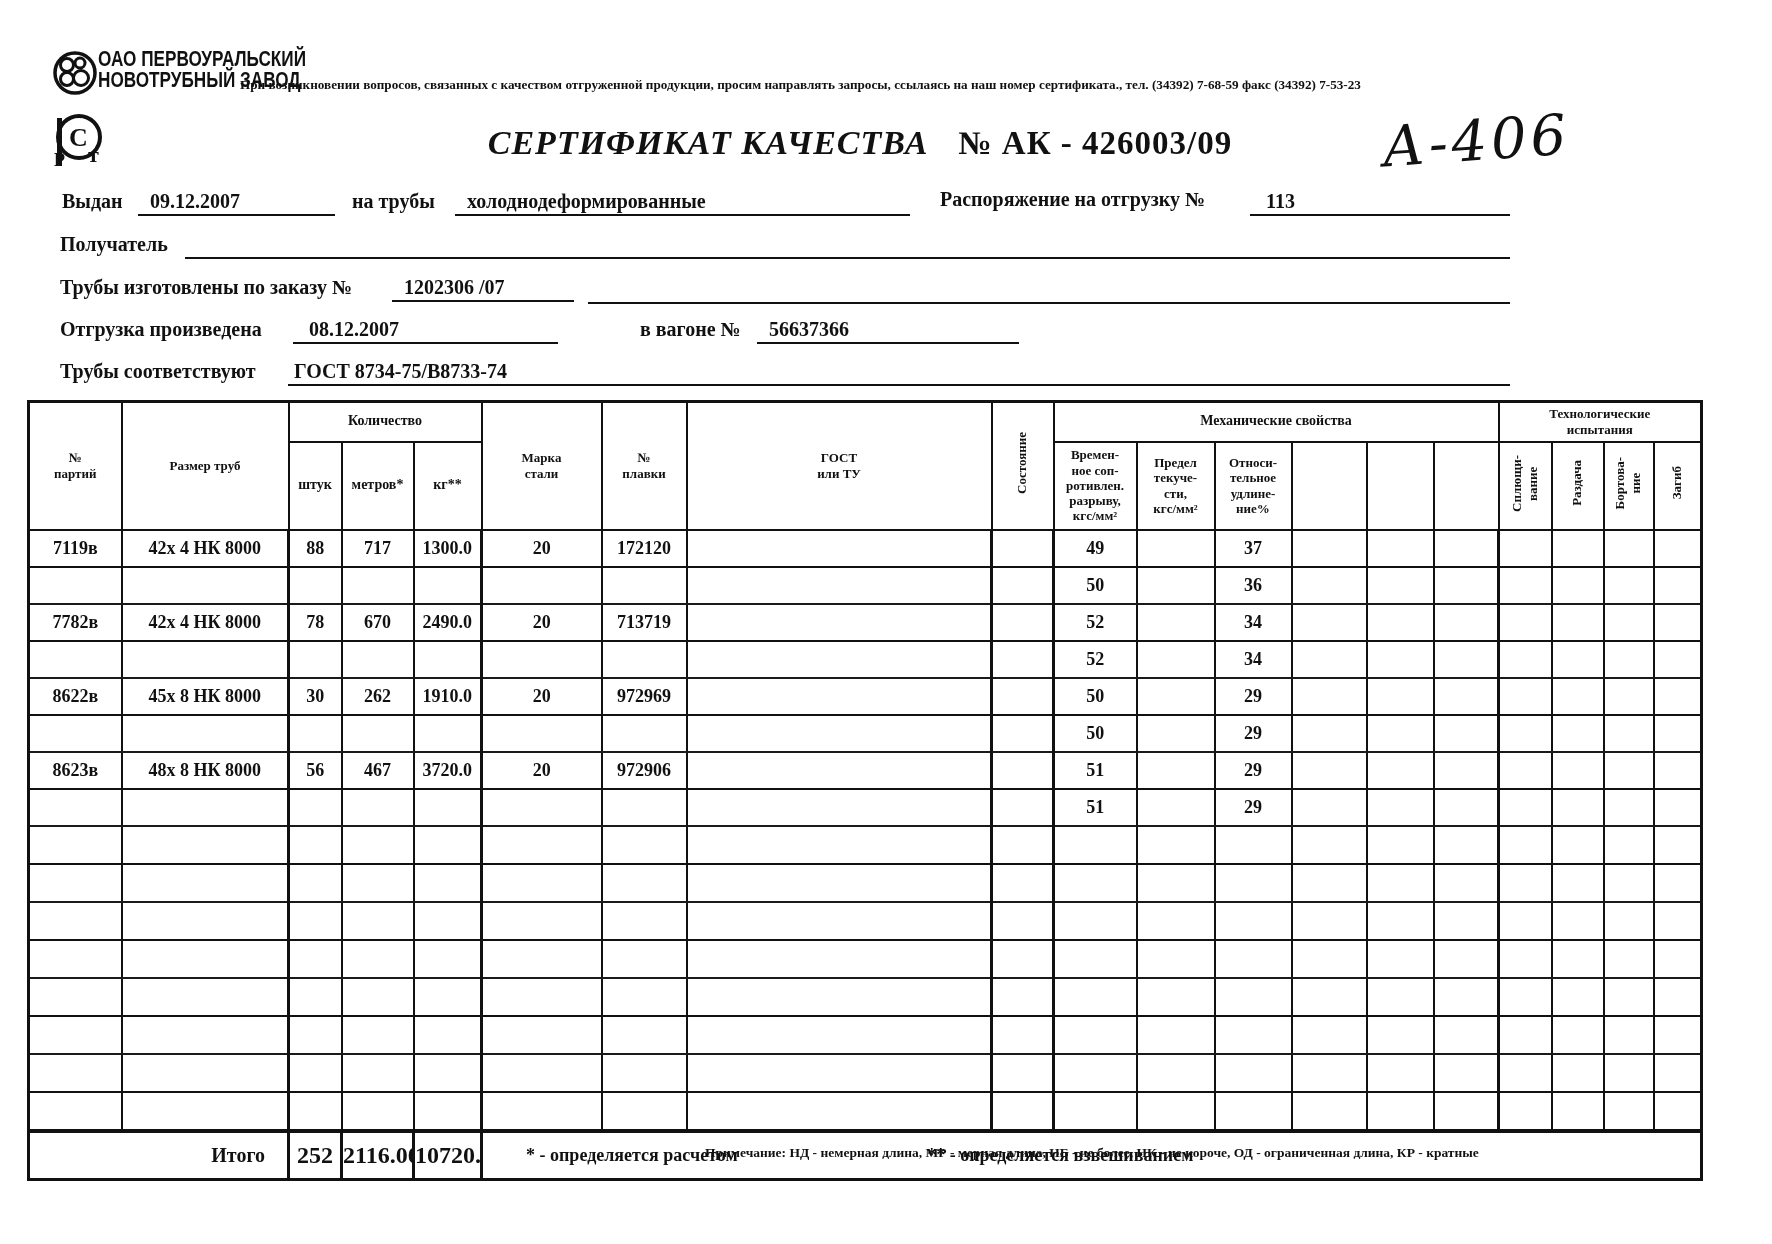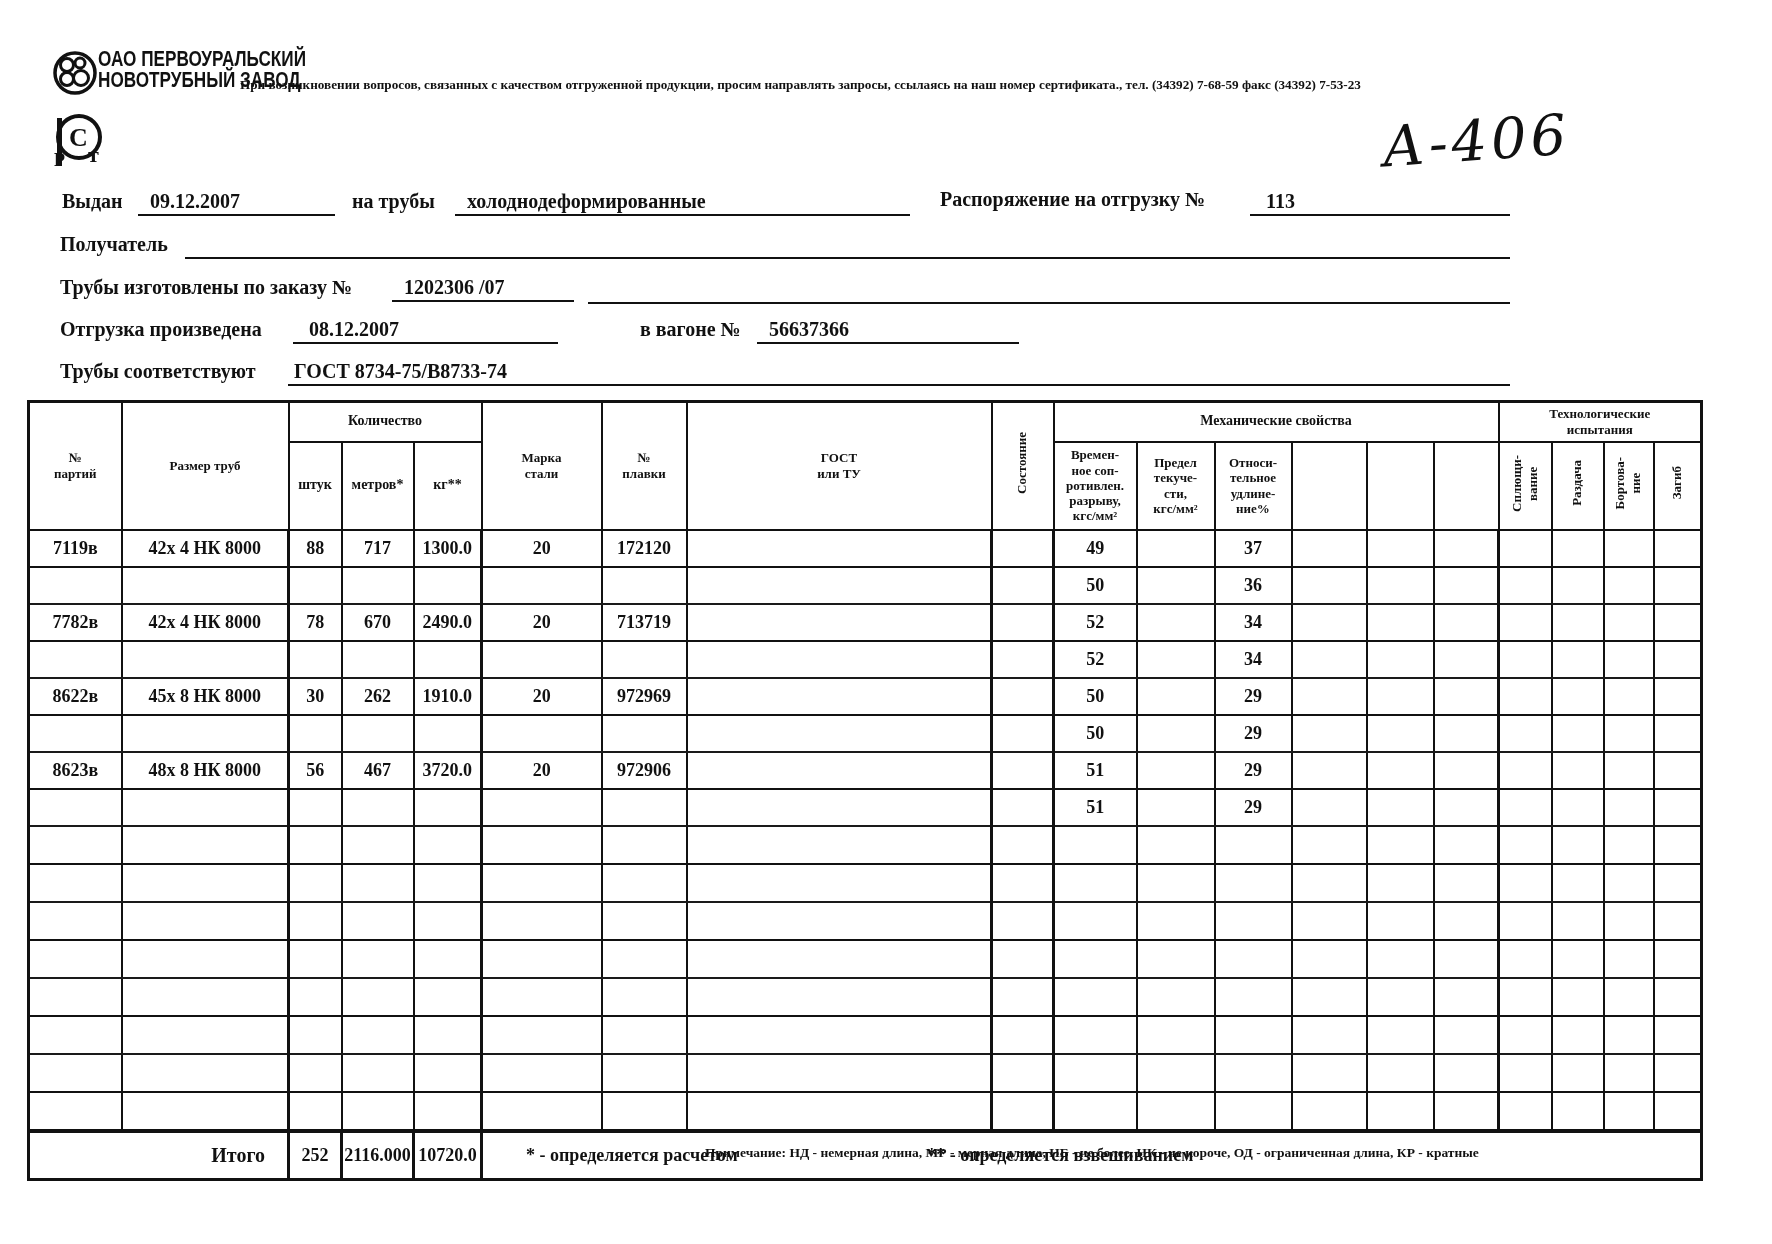--- a/index.html
+++ b/index.html
@@ -49,21 +49,21 @@
   tbody td:nth-child(3){border-left:3px solid #111;}
   tbody td:nth-child(6){border-left:3px solid #111;}
   tbody td:nth-child(9){border-left:3px solid #111;}
   tbody td:nth-child(10){border-left:3px solid #111;}
   tbody td:nth-child(16){border-left:3px solid #111;}
   tbody td:nth-child(19){border-right:3.5px solid #111;}
   .vcell span{display:inline-block;writing-mode:vertical-rl;transform:rotate(180deg);
     white-space:pre-line;font-size:13px;line-height:1.25;}
   tfoot td{border:none;height:45px;}
   tfoot td.t-label{text-align:right;padding-right:22px;font-size:20px;}
-  tfoot td.box{border:3px solid #111;font-size:18px;}
+  tfoot td.box{border:3px solid #111;font-size:24px;}
   tfoot td.fncell{text-align:left;font-size:18px;white-space:nowrap;}
   tfoot td.fncell .fn1{margin-left:43px;}
   tfoot td.fncell .fn2{margin-left:185px;}
   .note-line{left:705px;top:1145px;font-weight:bold;font-size:13.5px;white-space:nowrap;}
 </style>
 </head>
 <body>
 
 <div class="page">
 
@@ -86,20 +86,24 @@
   <div class="abs rst-logo">
     <svg width="56" height="60" viewBox="0 0 56 60">
       <circle cx="27" cy="27" r="21" fill="none" stroke="#111" stroke-width="4"></circle>
       <rect x="5" y="8" width="5" height="48" fill="#111"></rect>
       <text x="17" y="36" font-family="Liberation Serif, serif" font-weight="bold" font-size="26" fill="#111">С</text>
       <text x="36" y="52" font-family="Liberation Serif, serif" font-weight="bold" font-size="22" fill="#111">т</text>
       <text x="2" y="56" font-family="Liberation Serif, serif" font-weight="bold" font-size="18" fill="#111">Р</text>
     </svg>
   </div>
 
+  <div class="abs title">
+    <span class="t-name">СЕРТИФИКАТ КАЧЕСТВА</span>
+    <span class="t-num">№  АК - 426003/09</span>
+  </div>
   <div class="abs hand">А-406</div>
 
   <span class="lbl" style="left:62px;top:190px;">Выдан</span>
   <span class="val" style="left:138px;top:190px;width:197px;padding-left:12px;">09.12.2007</span>
   <span class="lbl" style="left:352px;top:190px;">на трубы</span>
   <span class="val" style="left:455px;top:190px;width:455px;padding-left:12px;">холоднодеформированные</span>
   <span class="lbl" style="left:940px;top:188px;">Распоряжение на отгрузку №</span>
   <span class="val" style="left:1250px;top:190px;width:260px;padding-left:16px;">113</span>
 
   <span class="lbl" style="left:60px;top:233px;">Получатель</span>

